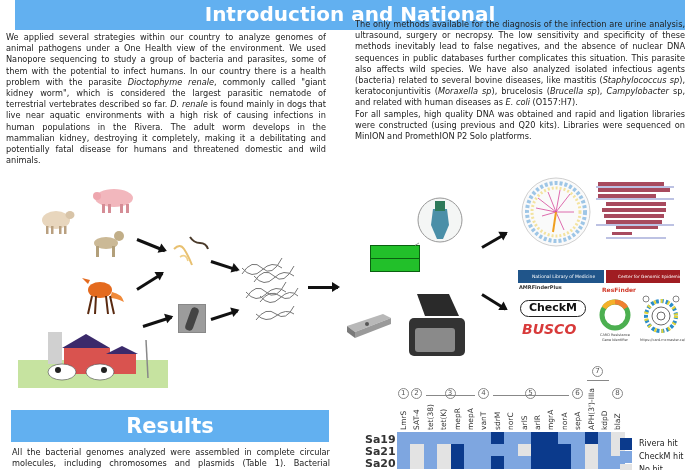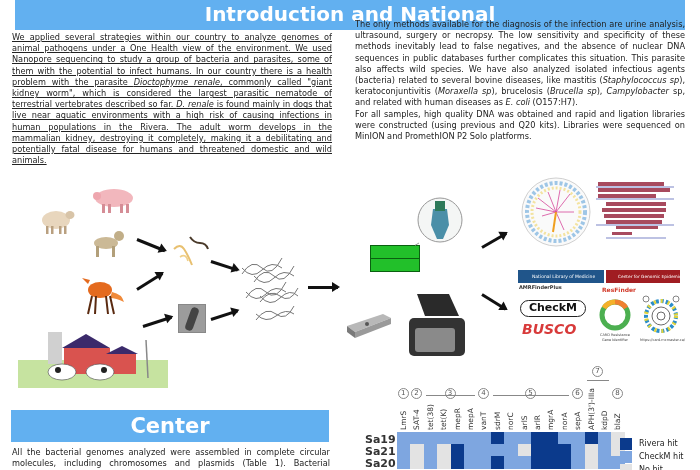--- a/index.html
+++ b/index.html
@@ -5,21 +5,21 @@
   * { box-sizing: border-box; margin: 0; padding: 0; }
   html, body { width: 700px; height: 470px; overflow: hidden; background: #ffffff; }
   body { position: relative; font-family: "DejaVu Sans", sans-serif; color: #222; }
 
   .banner { position: absolute; background: #62b0f0; color: #ffffff; font-weight: bold; text-align: center; }
   .banner-top { left: 15px; top: 0; width: 670px; height: 30px; font-size: 20px; line-height: 29px; }
   .banner-results { left: 11px; top: 410px; width: 318px; height: 32px; font-size: 21px; line-height: 32px; }
 
   .para { position: absolute; font-size: 8.2px; line-height: 11.2px; text-align: justify; color: #222; }
   .para i { font-style: italic; }
-  .para-left { left: 12px; top: 32px; width: 320px; text-decoration: underline; }
+  .para-left { left: 6px; top: 32px; width: 320px; }
   .para-right { left: 355px; top: 19px; width: 330px; }
   .para-results { left: 12px; top: 447px; width: 318px; }
 
   .fig { position: absolute; padding-left: 35px; }
   .arrow { position: absolute; height: 3px; background: #111; transform-origin: left center; }
   .arrow::after { content: ""; position: absolute; right: -2px; top: -4px; border-left: 8px solid #111; border-top: 5.5px solid transparent; border-bottom: 5.5px solid transparent; }
   .hm-rowlabel { position: absolute; left: 365px; font-size: 11px; font-weight: bold; color: #333; font-family: "DejaVu Sans", sans-serif; }
   .hm-collabel { position: absolute; top: 398px; font-size: 7.5px; color: #333; writing-mode: vertical-rl; transform: rotate(180deg); height: 32px; text-align: left; white-space: nowrap; }
   .circ { position: absolute; width: 11px; height: 11px; border: 1px solid #888; border-radius: 50%; font-size: 7px; line-height: 9px; text-align: center; color: #555; }
   .grp-line { position: absolute; height: 1px; background: #888; }
@@ -195,21 +195,21 @@
     <circle cx="21" cy="22" r="15" fill="none" stroke="#2c8ec8" stroke-width="4" stroke-dasharray="3 2"></circle>
     <circle cx="21" cy="22" r="15" fill="none" stroke="#e3d43a" stroke-width="4" stroke-dasharray="2 5"></circle>
     <circle cx="21" cy="22" r="9" fill="none" stroke="#444" stroke-width="0.8"></circle>
     <circle cx="21" cy="22" r="4" fill="none" stroke="#444" stroke-width="0.8"></circle>
     <circle cx="6" cy="5" r="3" fill="none" stroke="#666" stroke-width="0.8"></circle>
     <circle cx="36" cy="5" r="3" fill="none" stroke="#666" stroke-width="0.8"></circle>
   </svg>
   <div style="position:absolute;left:640px;top:158px;font-size:3.5px;color:#444;">https://card.mcmaster.ca/</div>
 </div>
 
-<div class="banner banner-results">Center</div>
+<div class="banner banner-results">Results</div>
 <div class="para para-results">All the bacterial genomes analyzed were assembled in complete circular molecules, including chromosomes and plasmids (Table 1). Bacterial genomes</div>
 
 <div id="heatmap-root">
     <div class="hm-collabel" style="left: 399px;">LmrS</div>
     <div class="hm-collabel" style="left: 412.4px;">SAT-4</div>
     <div class="hm-collabel" style="left: 425.8px;">tet(38)</div>
     <div class="hm-collabel" style="left: 439.2px;">tet(K)</div>
     <div class="hm-collabel" style="left: 452.6px;">mepR</div>
     <div class="hm-collabel" style="left: 466px;">mepA</div>
     <div class="hm-collabel" style="left: 479.4px;">vanT</div>

